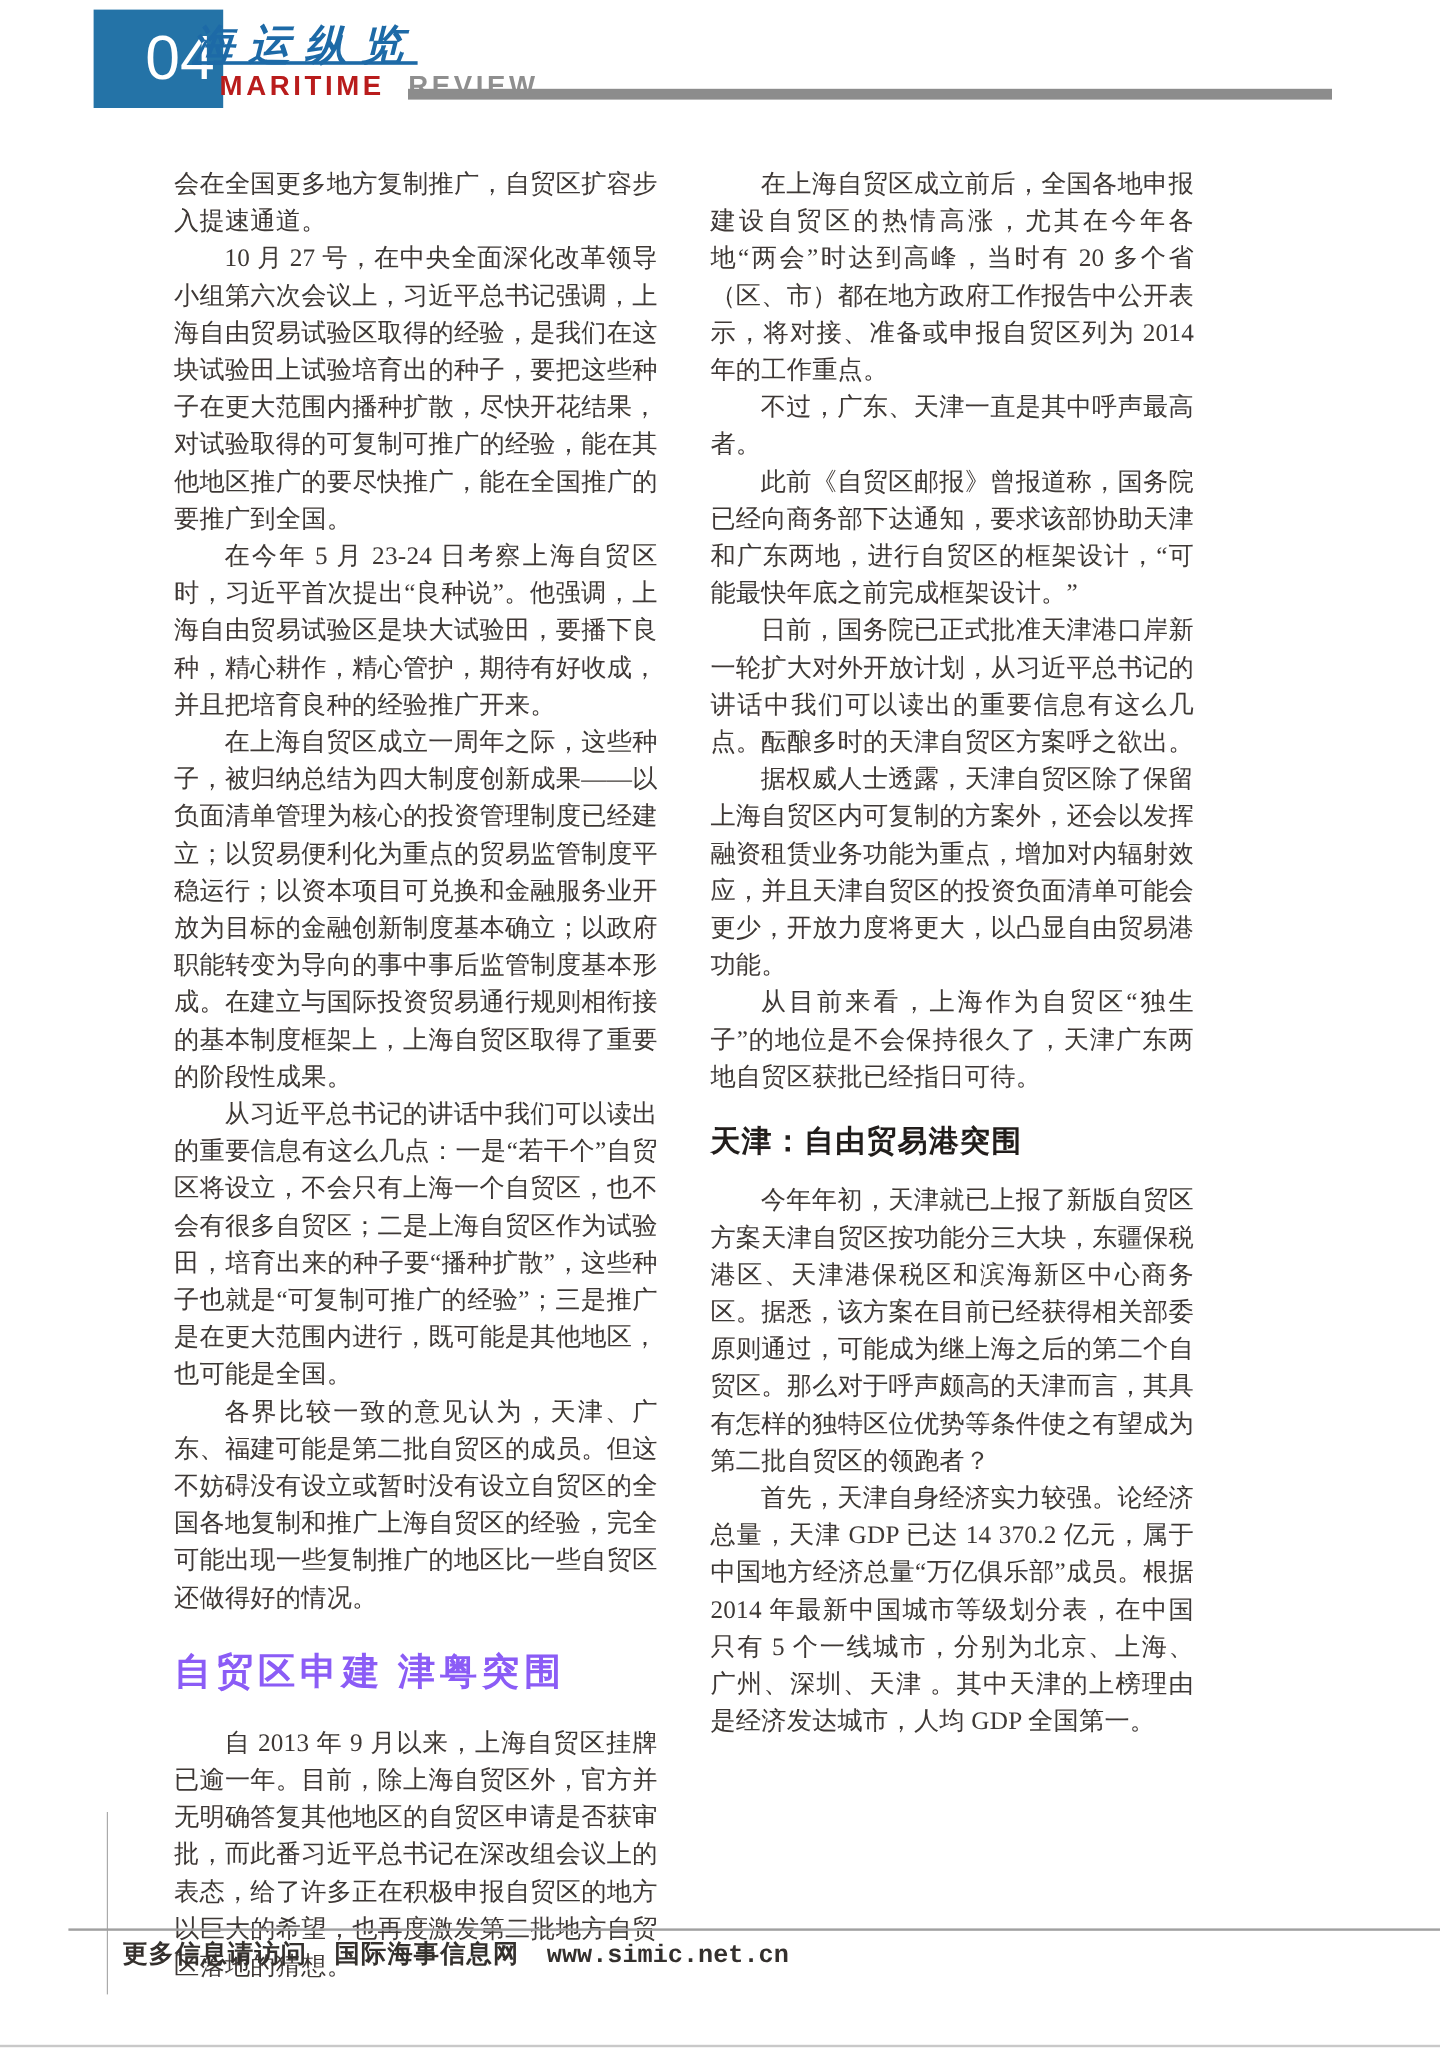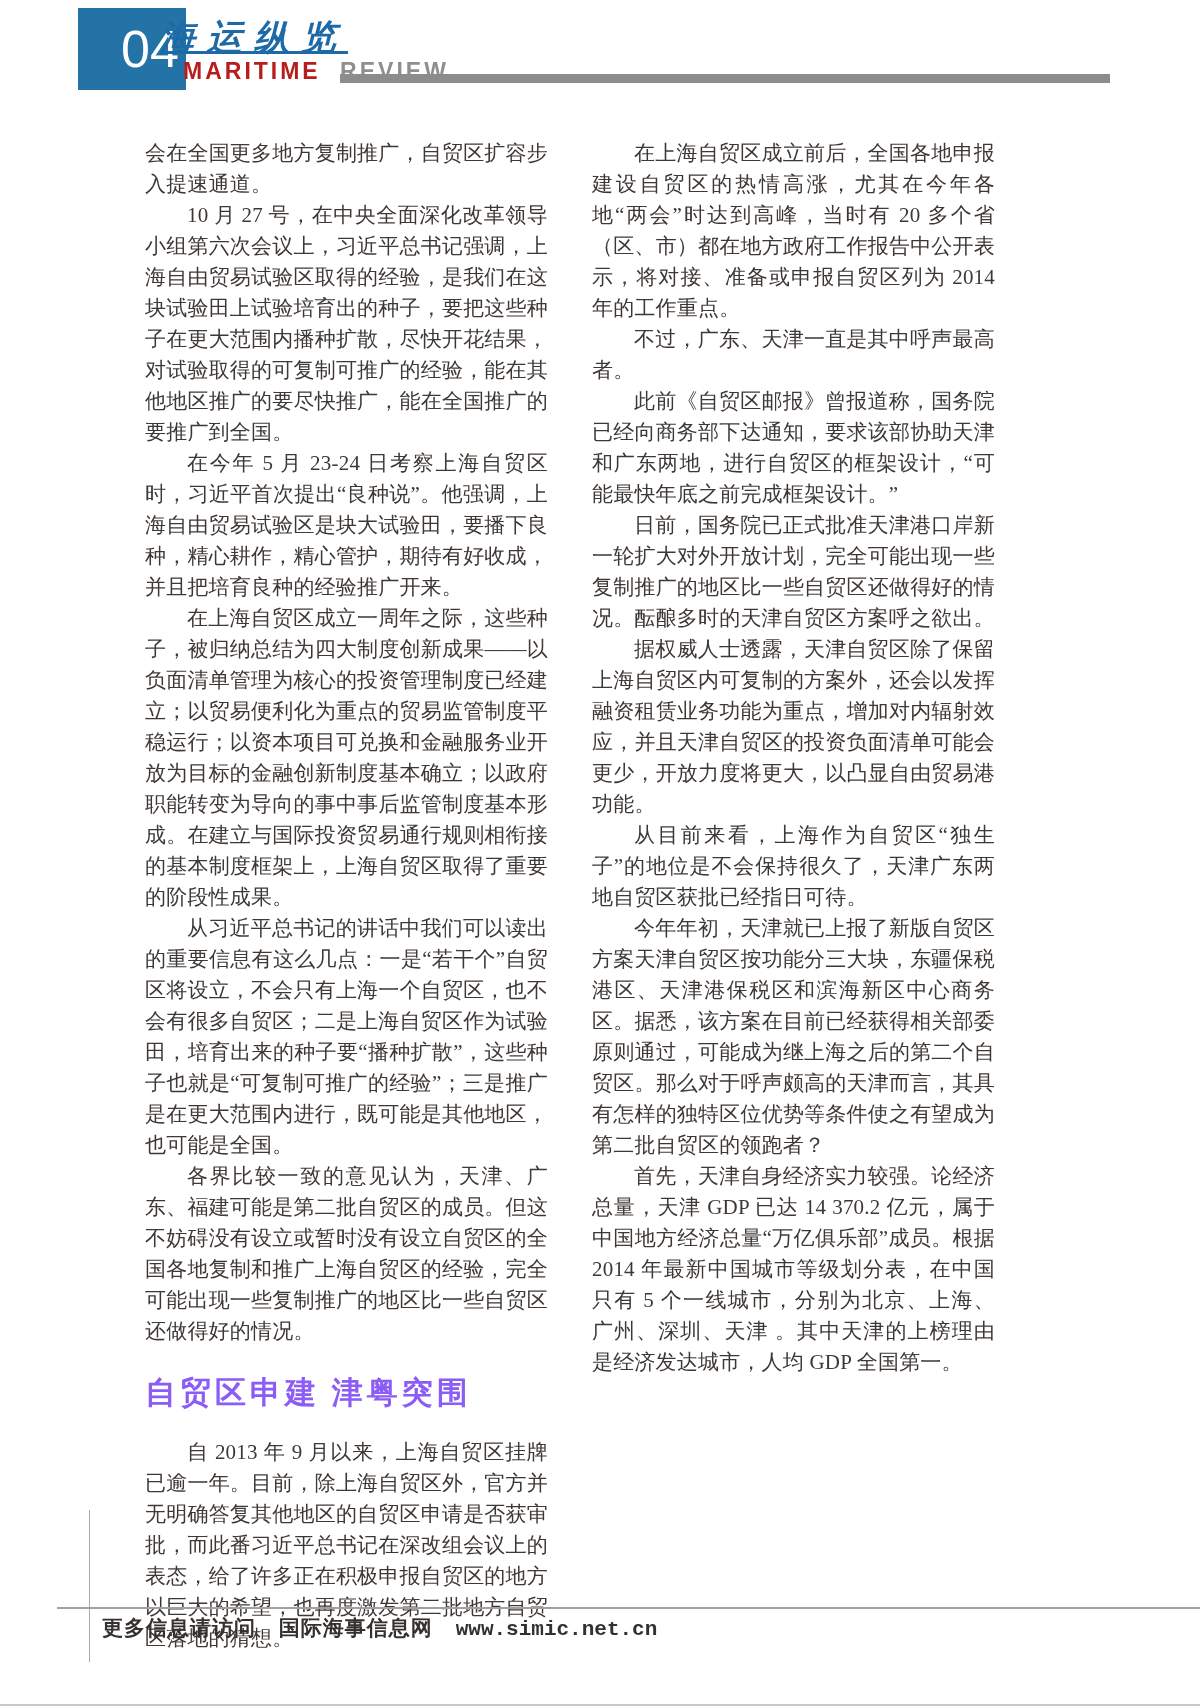--- a/index.html
+++ b/index.html
@@ -149,23 +149,24 @@
     <p>从习近平总书记的讲话中我们可以读出的重要信息有这么几点：一是“若干个”自贸区将设立，不会只有上海一个自贸区，也不会有很多自贸区；二是上海自贸区作为试验田，培育出来的种子要“播种扩散”，这些种子也就是“可复制可推广的经验”；三是推广是在更大范围内进行，既可能是其他地区，也可能是全国。</p>
     <p>各界比较一致的意见认为，天津、广东、福建可能是第二批自贸区的成员。但这不妨碍没有设立或暂时没有设立自贸区的全国各地复制和推广上海自贸区的经验，完全可能出现一些复制推广的地区比一些自贸区还做得好的情况。</p>
     <h2 class="section-heading">自贸区申建 津粤突围</h2>
     <p>自 2013 年 9 月以来，上海自贸区挂牌已逾一年。目前，除上海自贸区外，官方并无明确答复其他地区的自贸区申请是否获审批，而此番习近平总书记在深改组会议上的表态，给了许多正在积极申报自贸区的地方以巨大的希望，也再度激发第二批地方自贸区落地的猜想。</p>
   </div>
 
   <div class="col col-right">
     <p>在上海自贸区成立前后，全国各地申报建设自贸区的热情高涨，尤其在今年各地“两会”时达到高峰，当时有 20 多个省（区、市）都在地方政府工作报告中公开表示，将对接、准备或申报自贸区列为 2014 年的工作重点。</p>
     <p>不过，广东、天津一直是其中呼声最高者。</p>
     <p>此前《自贸区邮报》曾报道称，国务院已经向商务部下达通知，要求该部协助天津和广东两地，进行自贸区的框架设计，“可能最快年底之前完成框架设计。”</p>
-    <p>日前，国务院已正式批准天津港口岸新一轮扩大对外开放计划，完全可能出现一些复制推广的地区比一些自贸区还做得好的情况。酝酿多时的天津自贸区方案呼之欲出。</p>
+    <p>日前，国务院已正式批准天津港口岸新一轮扩大对外开放计划，从习近平总书记的讲话中我们可以读出的重要信息有这么几点。酝酿多时的天津自贸区方案呼之欲出。</p>
     <p>据权威人士透露，天津自贸区除了保留上海自贸区内可复制的方案外，还会以发挥融资租赁业务功能为重点，增加对内辐射效应，并且天津自贸区的投资负面清单可能会更少，开放力度将更大，以凸显自由贸易港功能。</p>
     <p>从目前来看，上海作为自贸区“独生子”的地位是不会保持很久了，天津广东两地自贸区获批已经指日可待。</p>
+    <h3 class="sub-heading">天津：自由贸易港突围</h3>
     <p>今年年初，天津就已上报了新版自贸区方案天津自贸区按功能分三大块，东疆保税港区、天津港保税区和滨海新区中心商务区。据悉，该方案在目前已经获得相关部委原则通过，可能成为继上海之后的第二个自贸区。那么对于呼声颇高的天津而言，其具有怎样的独特区位优势等条件使之有望成为第二批自贸区的领跑者？</p>
     <p>首先，天津自身经济实力较强。论经济总量，天津 GDP 已达 14 370.2 亿元，属于中国地方经济总量“万亿俱乐部”成员。根据 2014 年最新中国城市等级划分表，在中国只有 5 个一线城市，分别为北京、上海、广州、深圳、天津 。其中天津的上榜理由是经济发达城市，人均 GDP 全国第一。</p>
   </div>
 
   <div class="footer-vline"></div>
   <div class="footer-rule"></div>
   <div class="footer-text">
     <span>更多信息请访问</span>
     <span>国际海事信息网</span>
     <span class="url">www.simic.net.cn</span>

